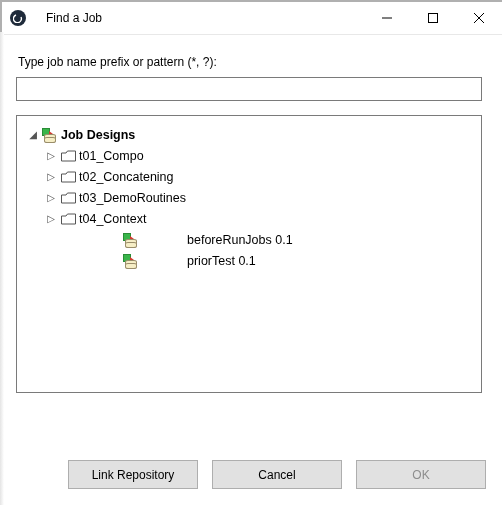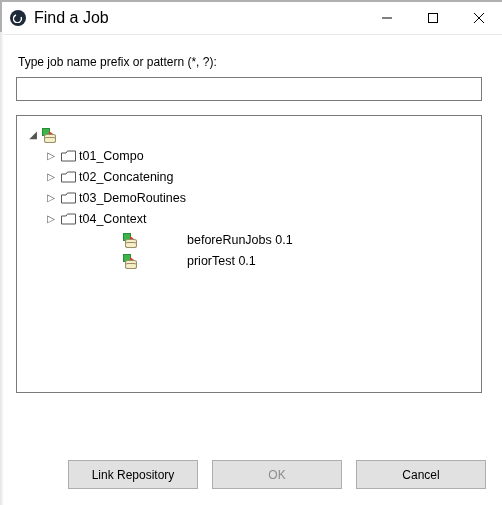--- a/index.html
+++ b/index.html
@@ -23,22 +23,22 @@
   }
   .titlebar .app-icon {
     width: 16px; height: 16px;
     margin-left: 8px;
     border-radius: 50%;
     background: #1e2a3a;
     display: flex; align-items: center; justify-content: center;
   }
   .titlebar .app-icon svg { width: 10px; height: 10px; }
   .titlebar .title {
-    margin-left: 8px;
-    font-size: 16px;
+    margin-left: 20px;
+    font-size: 12px;
   }
   .titlebar .spacer { flex: 1; }
   .win-btn {
     width: 46px;
     height: 32px;
     display: flex;
     align-items: center;
     justify-content: center;
     color: #000;
   }
@@ -194,20 +194,21 @@
       <div class="tree-row ind0">
         <span class="exp">◢</span>
         <span class="ico">
           <span class="job-icon">
               <span class="sq"></span>
               <span class="arrow"></span>
               <span class="disk d1"></span>
               <span class="disk d2"></span>
             </span>
         </span>
+        <span class="label bold">Job Designs</span>
       </div>
 
       <div class="tree-row ind1">
         <span class="exp">▷</span>
         <span class="ico">
           <svg class="folder-svg" width="15" height="12" viewBox="0 0 15 12">
               <polygon points="0.5,3 5,3 6.5,1 14.5,1 14.5,11 0.5,11"></polygon>
             </svg>
         </span>
         <span class="label">t01_Compo</span>
@@ -269,15 +270,15 @@
         <span class="label">priorTest 0.1</span>
       </div>
 
 
     </div>
   </div>
 </div>
 
 <div class="button-bar">
   <div class="btn">Link Repository</div>
+  <div class="btn">Cancel</div>
   <div class="btn disabled">OK</div>
-  <div class="btn">Cancel</div>
 </div>
 
 </body></html>

